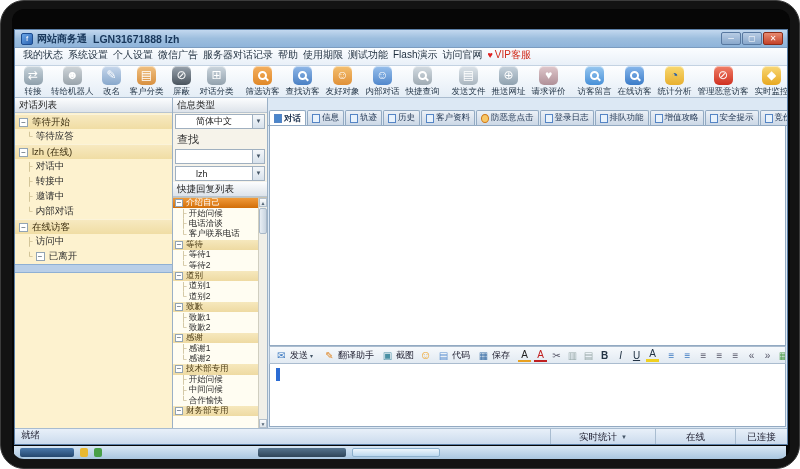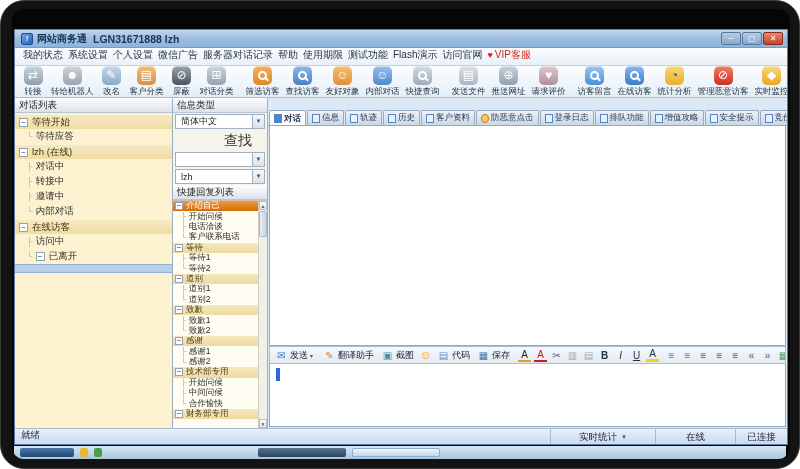--- a/index.html
+++ b/index.html
@@ -66,24 +66,24 @@
   .tline { color:#b9a877; font-size:8px; margin:0 3px 0 8px; }
   .sidebar-divider { height:9px; background:#b9cfe8; border-top:1px solid #8fb0d4;
     border-bottom:1px solid #8fb0d4; }
   .sidebar-fill { flex:1; }
 
   
   .midpanel { width:95px; border-right:1px solid #9ab0c6; background:#f6f3ea;
     display:flex; flex-direction:column; font-size:9.5px; }
   .combo { height:15px; margin:1px 2px; background:#fff; border:1px solid #a0b0c0;
     display:flex; align-items:center; font-size:9px; color:#222; }
-  .combo .cval { flex:1; padding-left:5px; white-space:nowrap; overflow:hidden; }
+  .combo .cval { flex:1; padding-left:20px; white-space:nowrap; overflow:hidden; }
   .combo .cbtn { width:12px; height:100%; background:linear-gradient(#f4f7fa,#d8e2ec);
     border-left:1px solid #a0b0c0; font-size:6px; color:#456; text-align:center; line-height:13px; }
-  .mlabel { font-size:14px; color:#333; padding:2px 0 1px 4px;margin-left:47px; }
+  .mlabel { font-size:11px; color:#333; padding:2px 0 1px 4px; }
   .qlist { flex:1; background:#fffdf2; border-top:1px solid #c8c4b4;
     display:flex; overflow:hidden; }
   .qrows { flex:1; }
   .qrow { height:10.4px; display:flex; align-items:center; font-size:8.5px;
     color:#2c2c2c; padding-left:2px; white-space:nowrap; overflow:hidden; }
   .qrow.group { background:linear-gradient(#f6e8bd,#eedaa2); color:#4a3a14; }
   .qrow.sel { background:linear-gradient(#f09a3a,#d26e08); color:#fff; }
   .qrow .expbox { width:8px; height:8px; line-height:6px; margin-right:3px; }
   .qrow .tline { margin:0 2px 0 6px; }
   .scrollbar { width:9px; background:#f0efe8; border-left:1px solid #d0cec0;

